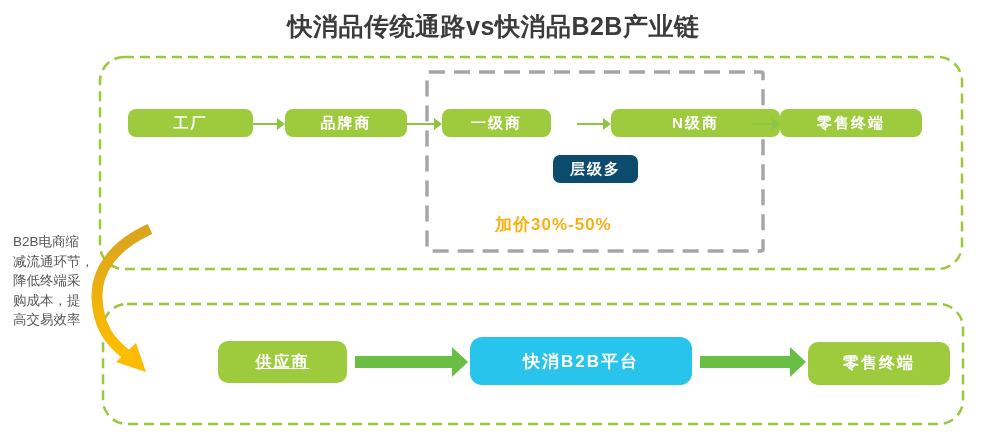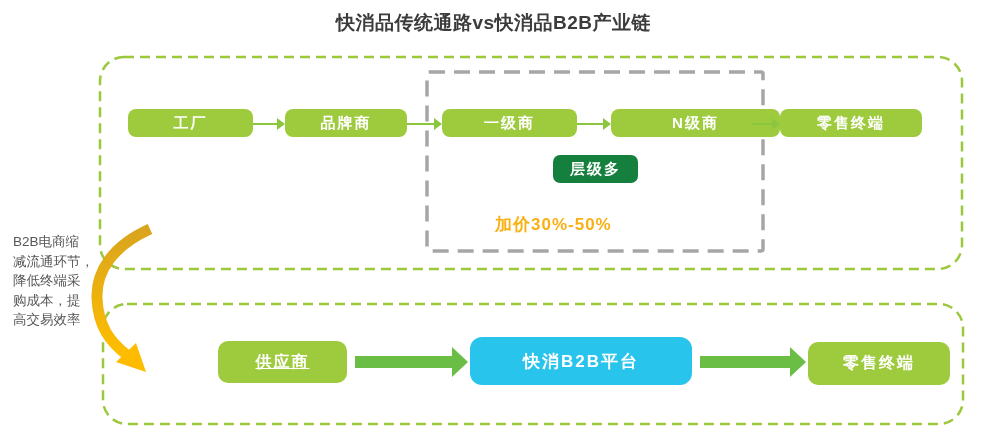--- a/index.html
+++ b/index.html
@@ -3,32 +3,32 @@
 <meta charset="utf-8">
 <style>
   html,body{margin:0;padding:0;background:#ffffff;}
   .canvas{
     position:relative;width:987px;height:442px;background:#ffffff;
     font-family:"Liberation Sans","DejaVu Sans",sans-serif;overflow:hidden;
   }
   .layer{position:absolute;left:0;top:0;width:987px;height:442px;}
   .title{
     position:absolute;left:0;top:10px;width:987px;text-align:center;
-    font-size:19px;font-weight:bold;color:#3b3b3b;letter-spacing:0.5px;
+    font-size:25px;font-weight:bold;color:#3b3b3b;letter-spacing:0.5px;
   }
   .node{
     position:absolute;display:flex;align-items:center;justify-content:center;
     background:#9ecb3e;border-radius:8px;color:#ffffff;font-weight:bold;
     font-size:15px;letter-spacing:2px;
   }
   .node.big{border-radius:10px;font-size:16px;}
   .node.cyan{background:#29c4eb;border-radius:12px;font-size:17px;}
   .badge{
     position:absolute;display:flex;align-items:center;justify-content:center;
-    background:#15803d;border-radius:7px;color:#ffffff;font-weight:bold;
+    background:#0c4a6e;border-radius:7px;color:#ffffff;font-weight:bold;
     font-size:15px;letter-spacing:2px;
   }
   .markup-note{
     position:absolute;color:#f9b013;font-weight:bold;font-size:17px;
     text-align:left;letter-spacing:1px;
   }
   .side-note{
     position:absolute;left:13px;top:232px;width:96px;color:#565656;
     font-size:13.5px;line-height:19.5px;font-weight:500;
   }
@@ -88,21 +88,21 @@
   <div class="node" style="left:128px;top:109px;width:125px;height:28px;">工厂</div>
   <div class="connector" style="left:253px;top:114px;width:32px;">
     <div class="shaft"></div>
     <div class="head"></div>
   </div>
   <div class="node" style="left:285px;top:109px;width:122px;height:28px;">品牌商</div>
   <div class="connector" style="left:407px;top:114px;width:35px;">
     <div class="shaft"></div>
     <div class="head"></div>
   </div>
-  <div class="node" style="left:442px;top:109px;width:135px;height:28px;">一级商</div>
+  <div class="node" style="left:442px;top:109px;width:109px;height:28px;">一级商</div>
   <div class="connector" style="left:577px;top:114px;width:34px;">
     <div class="shaft"></div>
     <div class="head"></div>
   </div>
   <div class="node" style="left:611px;top:109px;width:169px;height:28px;">N级商</div>
   <div class="connector" style="left:752px;top:114px;width:28px;">
     <div class="shaft"></div>
     <div class="head"></div>
   </div>
   <div class="node" style="left:780px;top:109px;width:142px;height:28px;">零售终端</div>

